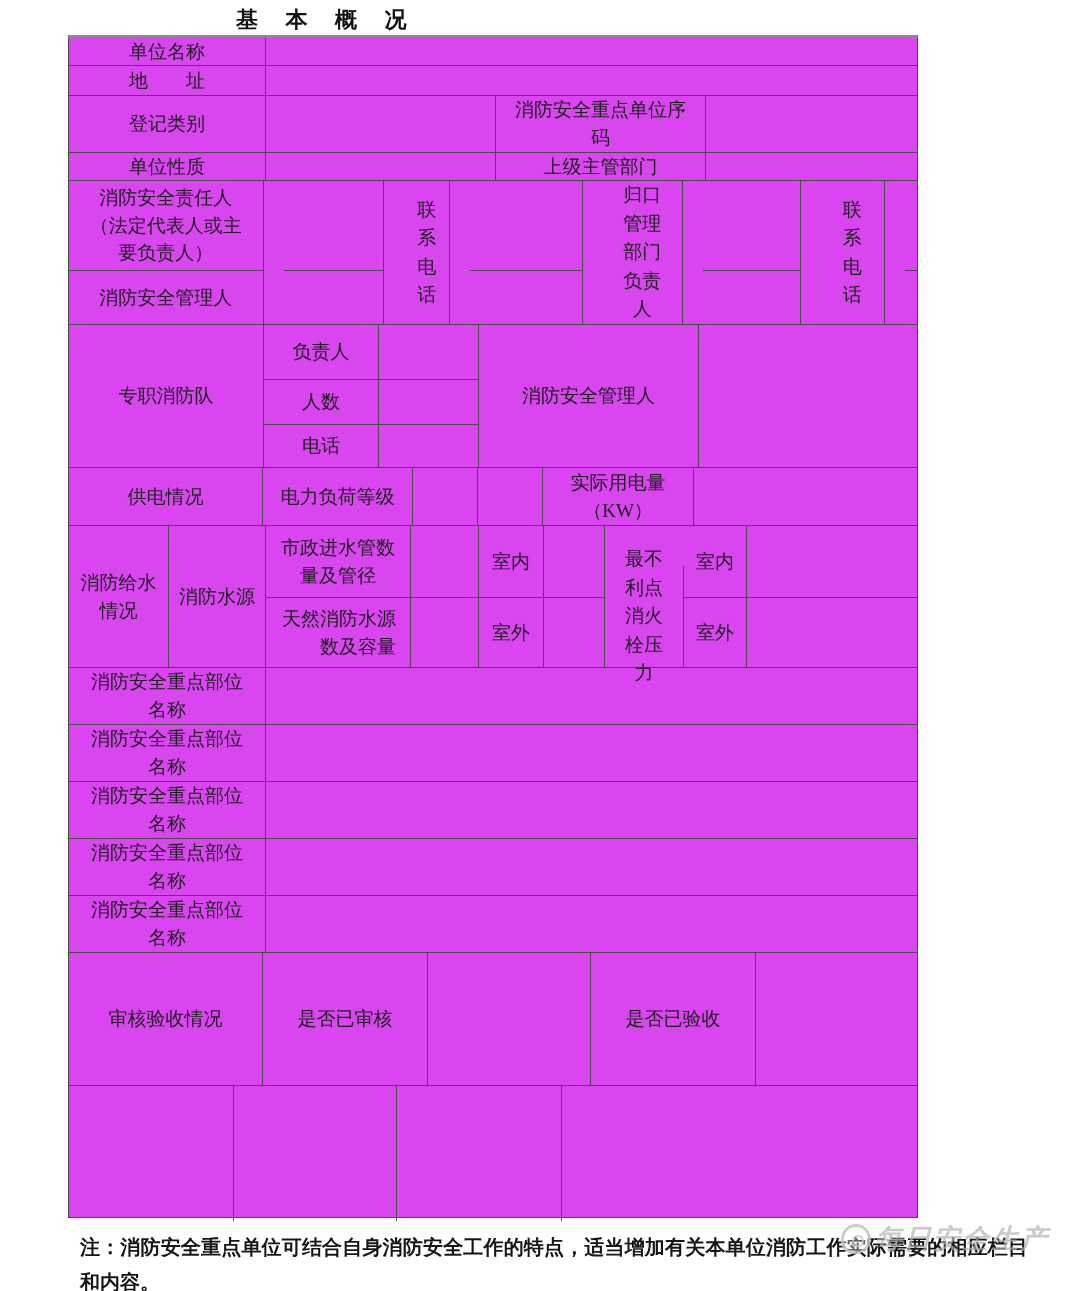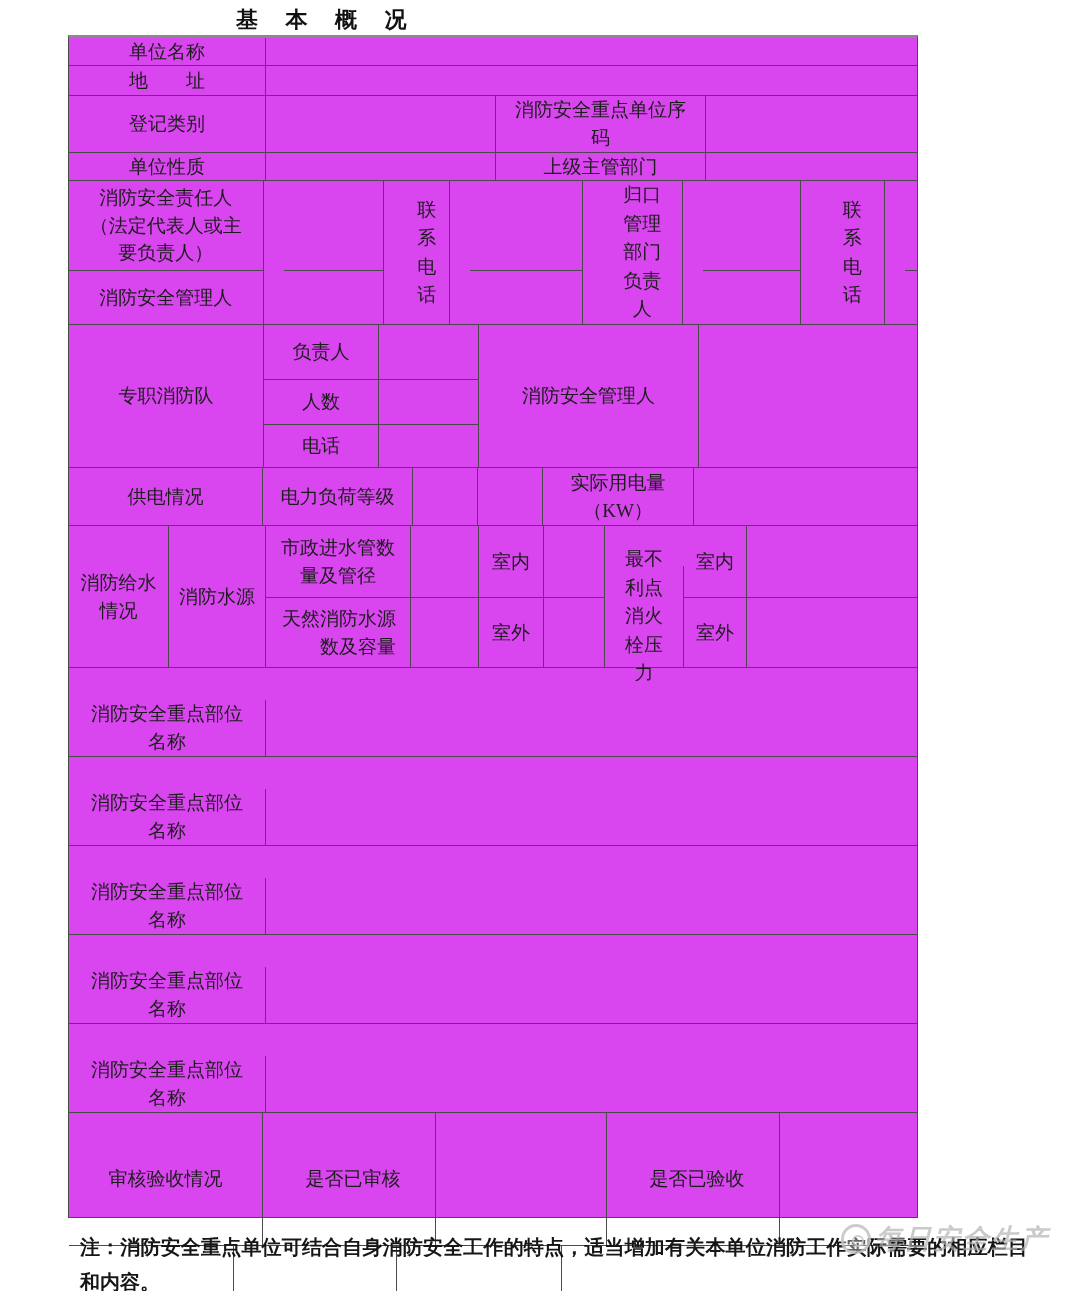--- a/index.html
+++ b/index.html
@@ -42,21 +42,21 @@
   .wA1{width:197px;} 
   .wB2{width:230px;} .wB3{width:210px;text-align:center;}
   .wC2{width:102px;} .wC3{width:46px;} .wC4{width:114px;} .wC5{width:81px;} .wC6{width:99px;} .wC7{width:65px;}
   .wD1{width:195px;} .wD2{width:115px;} .wD3{width:100px;} .wD4{width:220px;}
   .wE1{width:194px;} .wE2{width:150px;} .wE3{width:65px;} .wE4{width:163px;} .wE5{width:65px;} .wE6{width:151px;}
   .wF1{width:100px;} .wF2{width:97px;} .wF3{width:145px;} .wF4{width:68px;} .wF5{width:94px;} .wF6{width:65px;} .wF7{width:61px;} .wF8{width:79px;margin-top:40px;} .wF9{width:63px;}
   .wH1{width:194px;} .wH2{width:165px;} .wH3{width:163px;} .wH4{width:165px;}
   
   .hA1{height:28px;} .hA2{height:30px;} .hB1{height:57px;} .hB2{height:28px;}
   .hC{height:144px;gap:20px;} .hD{height:143px;} .hE{height:58px;} .hF{height:142px;}
-  .hG{height:57px;margin-top:32px;} .hH{height:133px;gap:8px;} .hI{height:135px;}
+  .hG{height:57px;} .hH{height:133px;} .hI{height:135px;}
   .sC1{height:90px;} .sD1{height:55px;} .sD2{height:45px;} .sF1{height:72px;}
   .note {
     position:absolute; left:80px; top:1230px; width:948px;
     font-size:20px; font-weight:600; line-height:1.75; color:#161616; text-align:justify;
   }
   .watermark {
     position:absolute; left:841px; top:1221px; display:flex; align-items:center;
     color:#bcbcbc; z-index:3; opacity:0.85;
   }
   .wm-icon {

